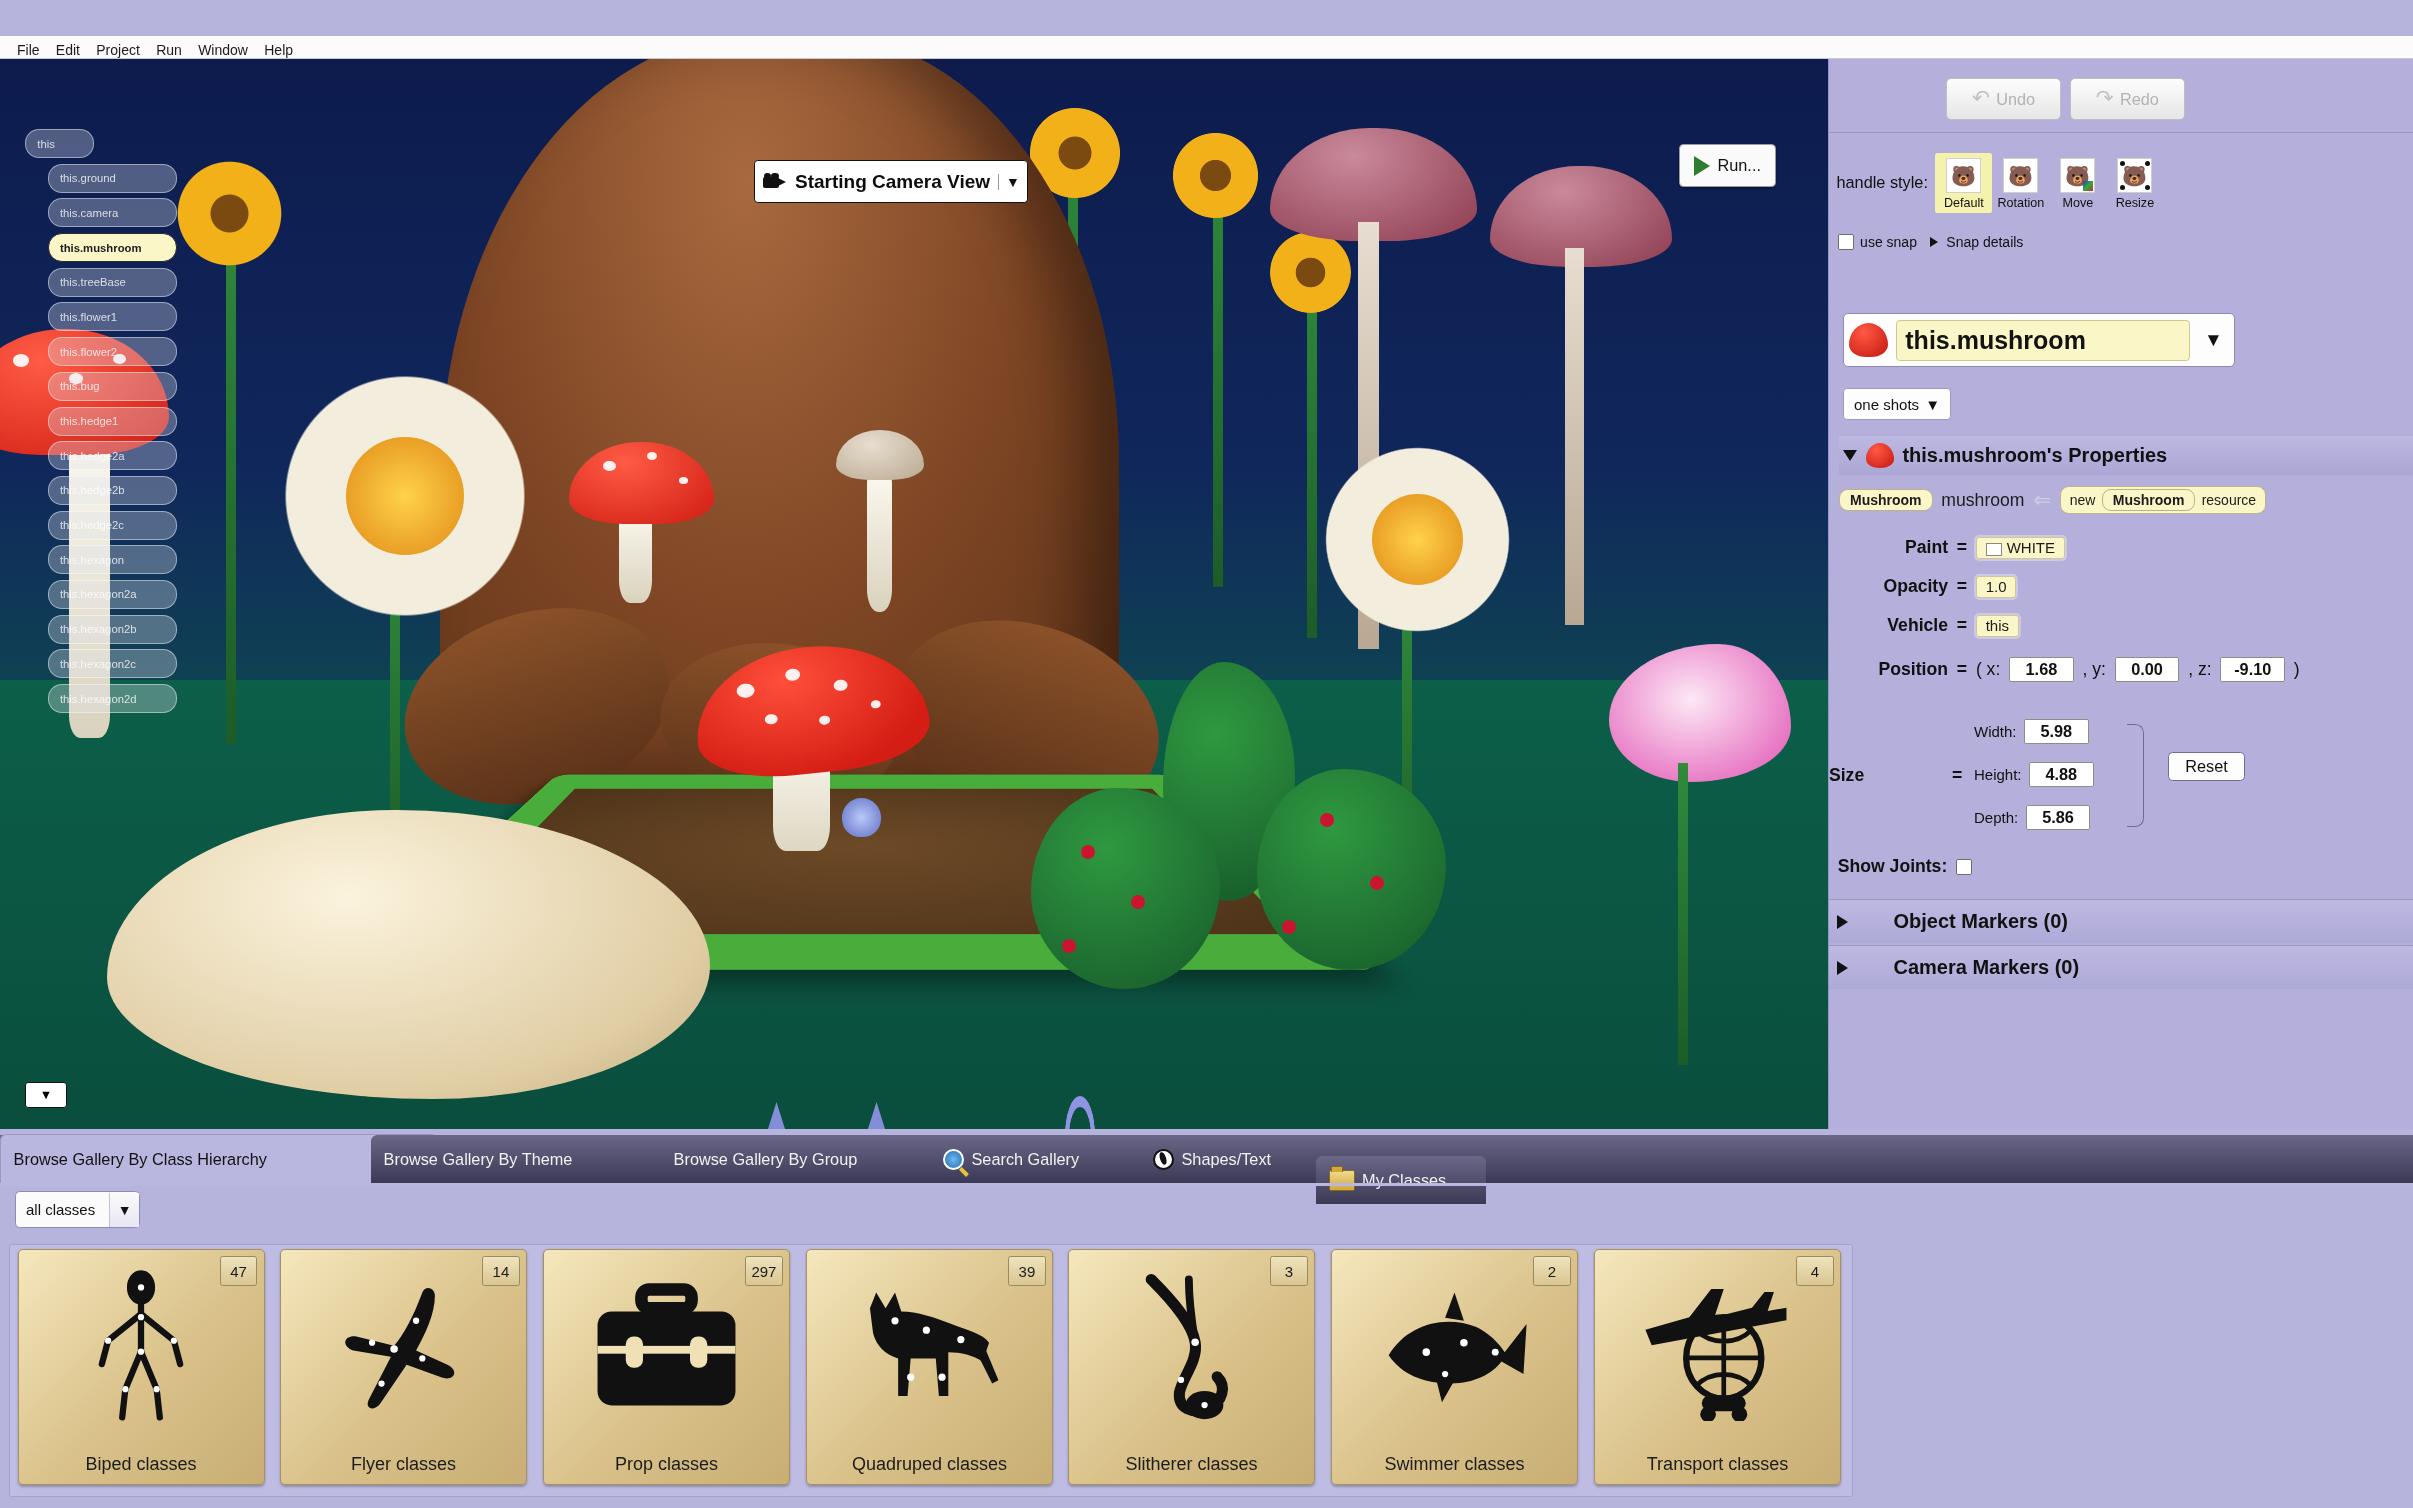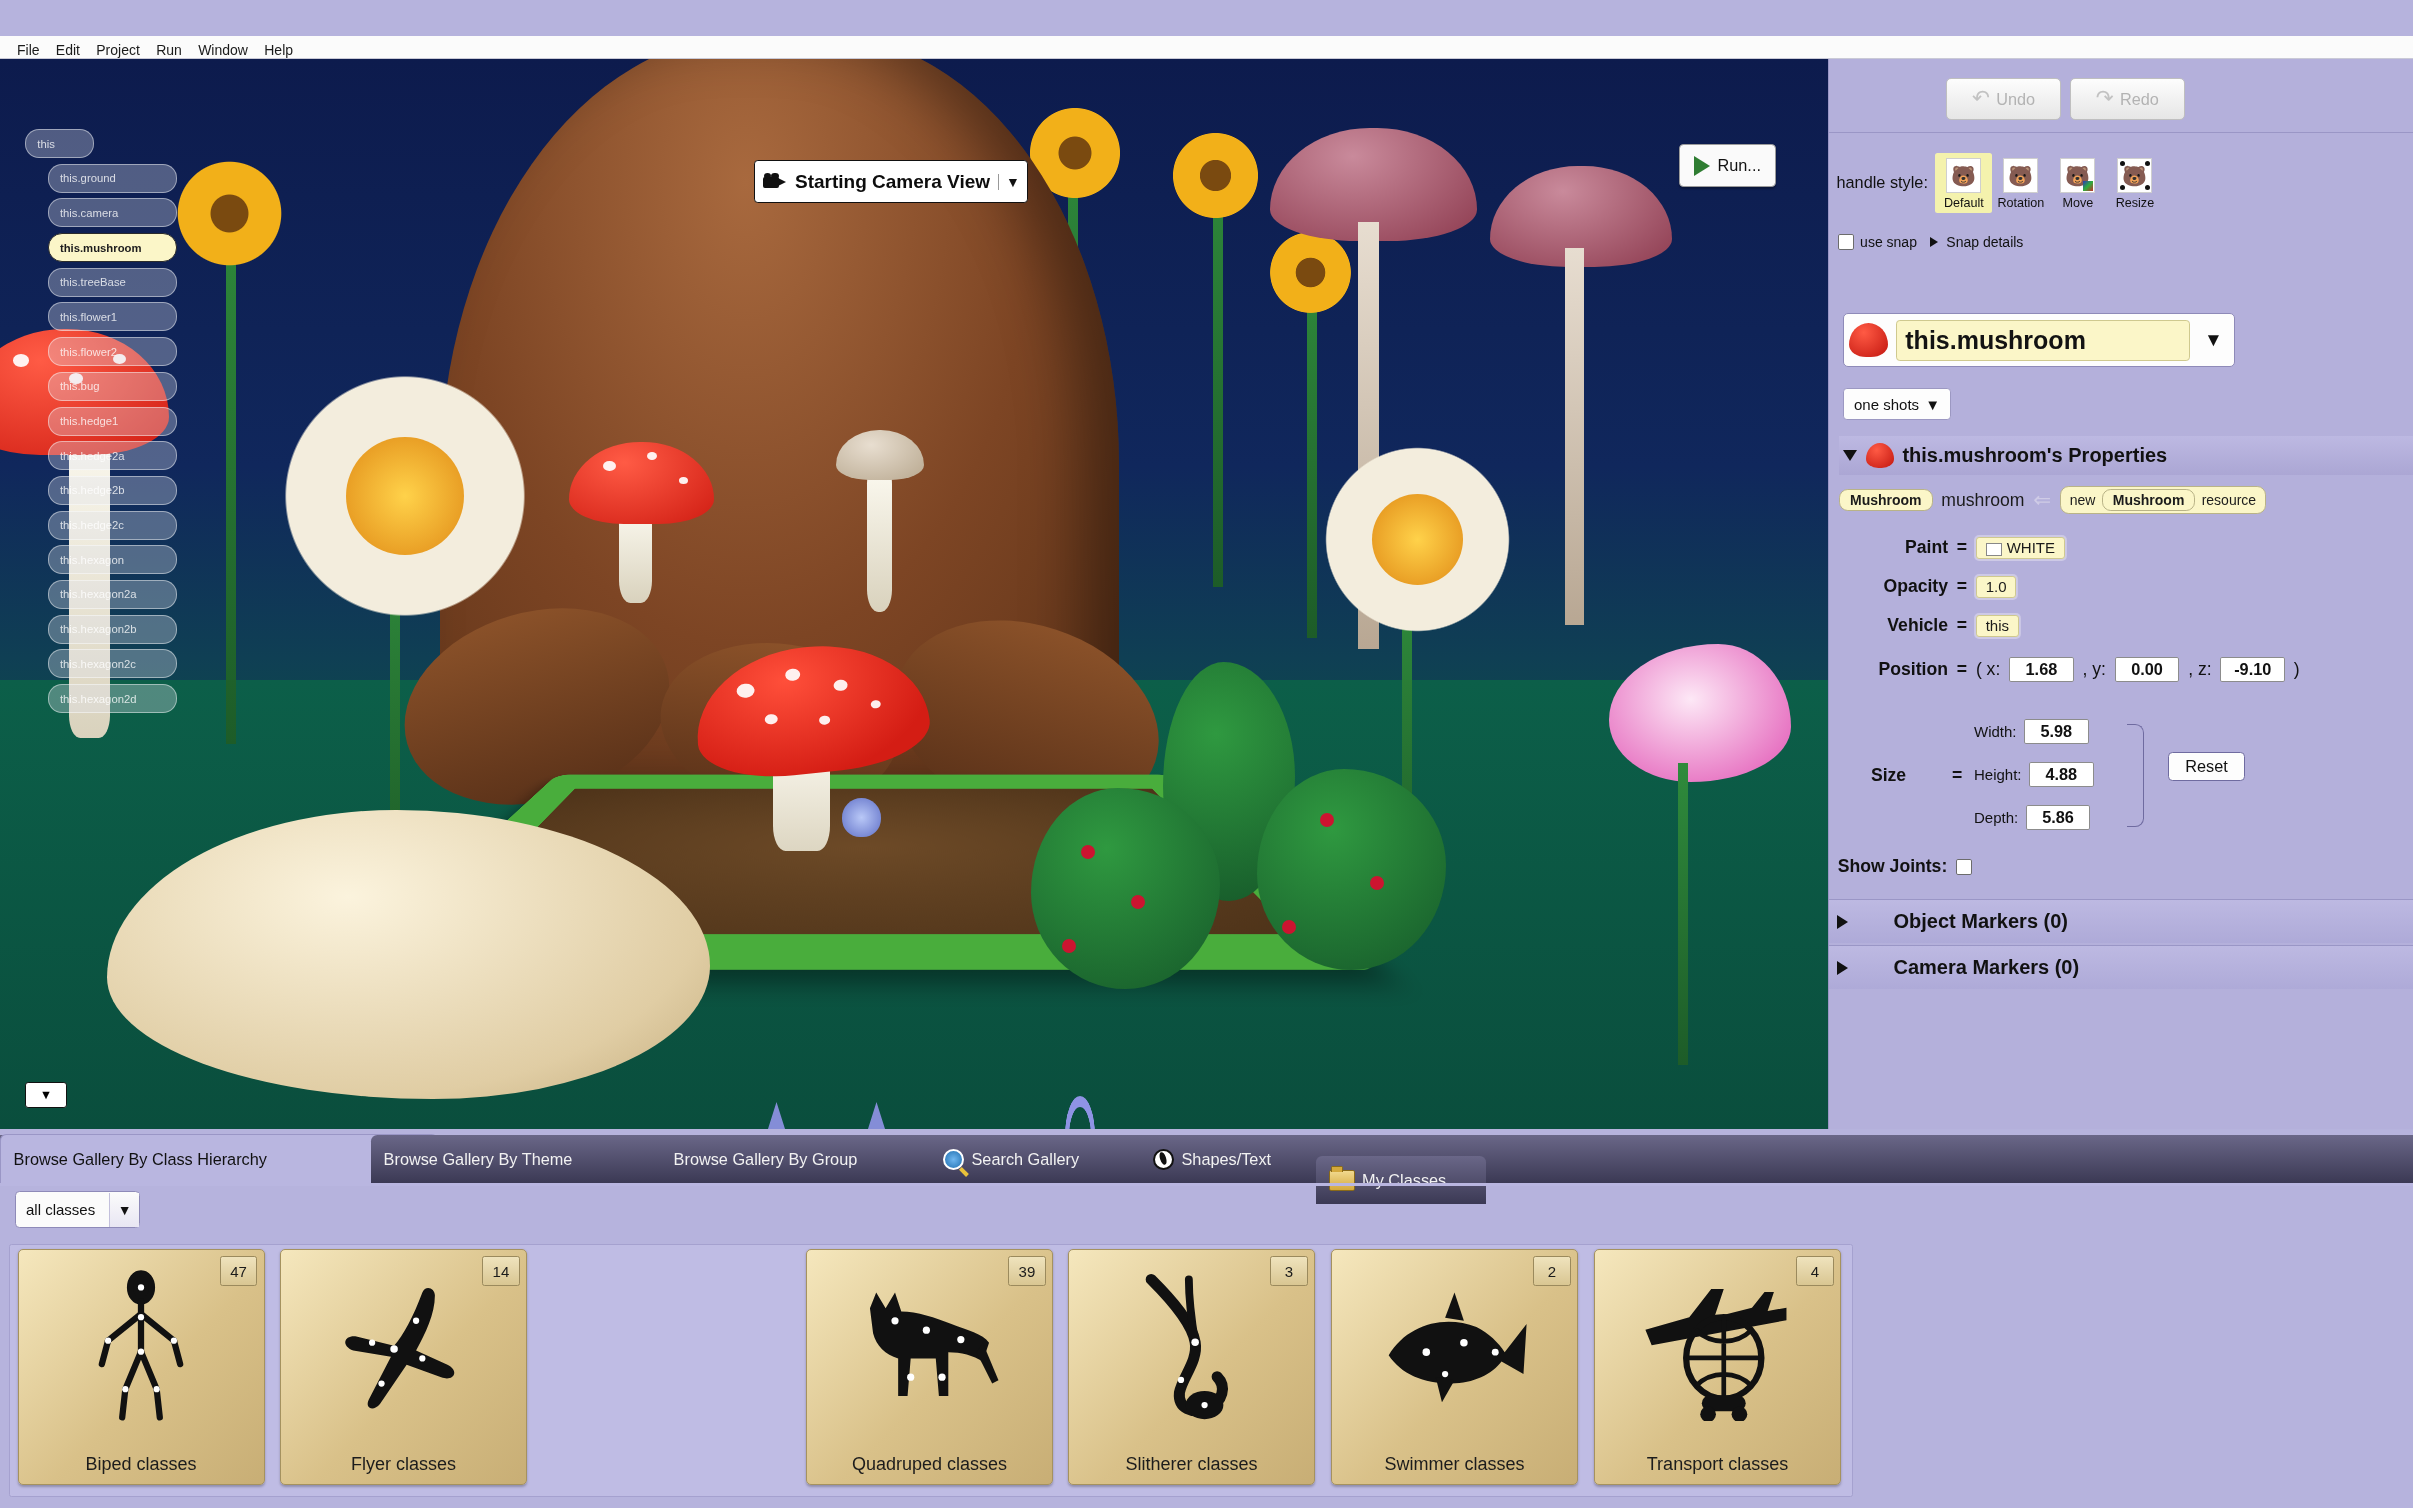--- a/index.html
+++ b/index.html
@@ -174,21 +174,21 @@
   .plabel{width:119px;text-align:right;font-weight:bold;}
   .peq{font-weight:bold;}
   .pval{background:#fbf6c8;border:0.6px solid #cfc98f;border-radius:3.1px;padding:1.3px 8.8px;
      font-size:15px;color:#1b1b1b;box-shadow:0 0 0 1.9px #cdc9e6;}
   .numbox{background:#fff;border:0.6px solid #8c8c8c;border-radius:1.9px;padding:1.9px 8.8px;
      font-size:16.3px;font-weight:bold;color:#111;min-width:45px;text-align:center;}
   .paintsw{display:inline-block;width:14px;height:11.3px;background:#fff;border:0.6px solid #888;
      margin-right:5px;vertical-align:middle;}
 
   .sizeblock{position:absolute;left:0;top:654px;width:586px;height:126px;}
-  .sizelbl{position:absolute;left:0;top:52px;width:119px;text-align:center;font-size:17.6px;
+  .sizelbl{position:absolute;left:0;top:52px;width:119px;text-align:left;font-size:17.6px;
      font-weight:bold;color:#111;}
   .sizeeq{position:absolute;left:123px;top:52px;font-size:17.6px;font-weight:bold;color:#111;}
   .srow{position:absolute;left:145px;display:flex;align-items:center;gap:7.5px;font-size:15px;color:#111;}
   .brace{position:absolute;left:298px;top:11.3px;width:16.3px;height:101px;
      border:1.9px solid #6f6ba0;border-left:none;border-radius:0 8.8px 8.8px 0;}
   .resetbtn{position:absolute;left:339px;top:39px;background:#fdfdfd;border:1.3px solid #6f6ba0;
      border-radius:4.4px;padding:3.8px 16.3px;font-size:16.3px;color:#111;}
   .joints{position:absolute;left:8.8px;top:797px;display:flex;align-items:center;gap:8.8px;
      font-size:17.6px;font-weight:bold;color:#111;}
   .markhdr{position:absolute;left:0;width:586px;height:44px;
@@ -642,20 +642,33 @@
                 <circle cx="30" cy="38" r="2"></circle>
                 <circle cx="58" cy="24" r="2"></circle>
                 <circle cx="62" cy="48" r="2"></circle>
                 <circle cx="36" cy="64" r="2"></circle>
               </g>
           </svg>
         </div>
         <div class="cname">Flyer classes</div>
       </div>
 
+      <div class="card" style="left:543px;">
+        <div class="badge">297</div>
+        <div class="art">
+          <svg width="163" height="138" viewBox="0 0 104 88">
+            <rect x="36" y="6" width="32" height="12" rx="5" fill="none" stroke="#111" stroke-width="8"></rect>
+            <rect x="8" y="20" width="88" height="60" rx="9" fill="#111"></rect>
+            <rect x="8" y="42" width="88" height="5" fill="#f0e0b5"></rect>
+            <rect x="26" y="36" width="11" height="20" rx="5" fill="#f0e0b5"></rect>
+            <rect x="67" y="36" width="11" height="20" rx="5" fill="#f0e0b5"></rect>
+          </svg>
+        </div>
+        <div class="cname">Prop classes</div>
+      </div>
 
       <div class="card" style="left:806px;">
         <div class="badge">39</div>
         <div class="art">
           <svg width="163" height="138" viewBox="0 0 104 88">
             <path d="M14 18 L18 8 L24 18 L30 8 L34 20 C44 20 56 24 66 28 C76 32 86 34 90 40 L86 52 C80 48 72 46 64 46 L64 74 L58 74 L56 50 L40 50 L38 74 L32 74 L32 50 C24 48 18 42 16 34 Z" fill="#111"></path>
             <path d="M86 40 L96 64 L92 66 L82 46Z" fill="#111"></path>
             <g fill="#fff">
                 <circle cx="30" cy="26" r="2.3"></circle>
                 <circle cx="50" cy="32" r="2.3"></circle>

